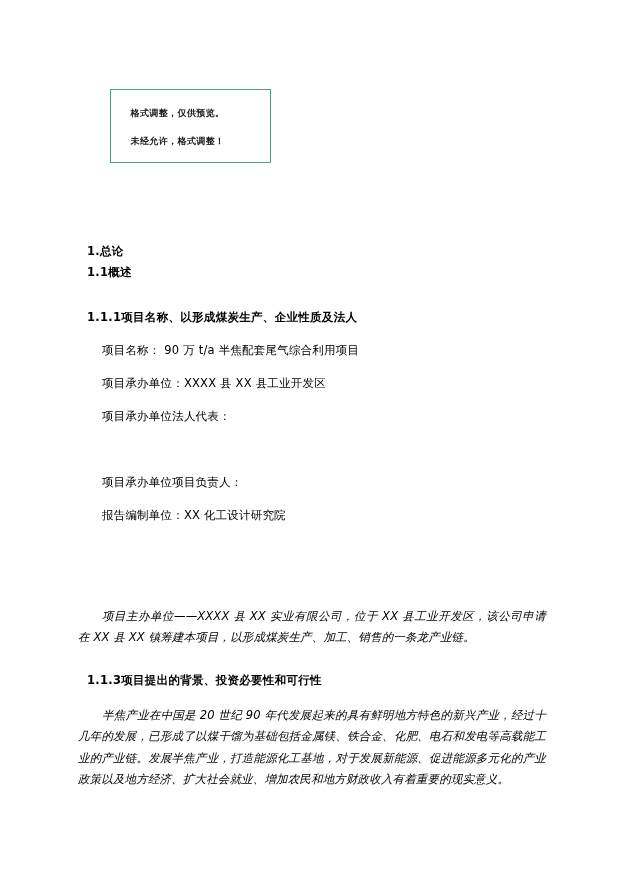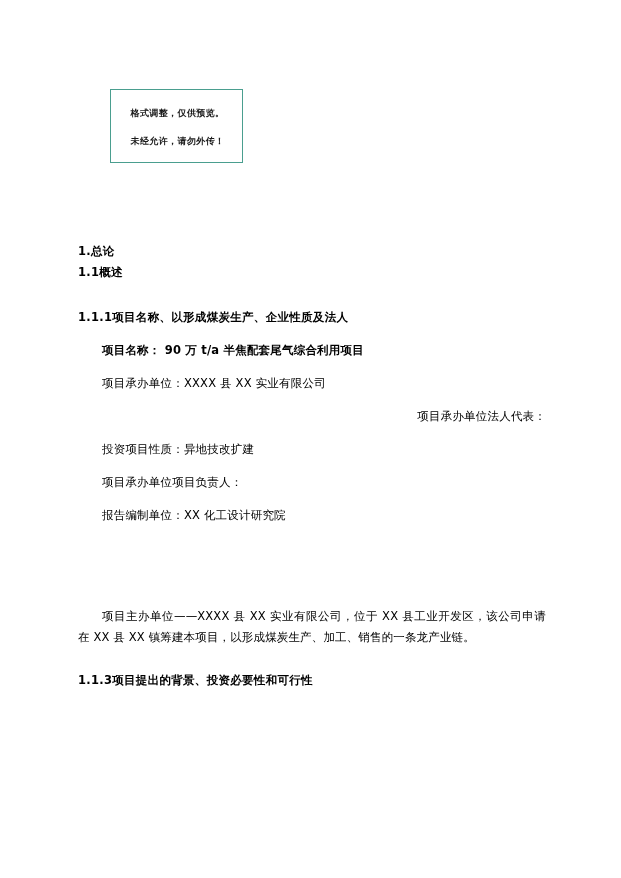--- a/index.html
+++ b/index.html
@@ -22,21 +22,21 @@
     width: 621px;
     height: 878px;
     background: #ffffff;
   }
 
   
   .notice-box {
     position: absolute;
     left: 110px;
     top: 89px;
-    width: 133px;
+    width: 161px;
     height: 74px;
     border: 1px solid #4a9e8f;
     box-sizing: border-box;
     background: #ffffff;
   }
   .notice-line {
     position: absolute;
     left: 0;
     width: 133px;
     text-align: center;
@@ -52,56 +52,58 @@
   .blk {
     position: absolute;
     left: 78px;
     font-size: 11.5px;
     line-height: 1.55;
     color: #000;
   }
   .heading {
     font-weight: bold;
     letter-spacing: 0.3px;
+    margin-left: 9px;
   }
   .para {
     text-indent: 24px;
     letter-spacing: 0.2px;
     width: 468px;
   }
   .multi {
     text-indent: 24px;
     text-align: justify;
     line-height: 1.85;
     letter-spacing: 0.15px;
     width: 468px;
+    font-style: italic;
   }
 </style>
 </head>
 <body>
 
 <div class="page">
 
   <div class="notice-box">
     <div class="notice-line l1">格式调整，仅供预览。</div>
-    <div class="notice-line l2">未经允许，请勿外传！</div>
+    <div class="notice-line l2">未经允许，格式调整！</div>
   </div>
 
   <div class="blk heading" style="top:243px;">1.总论</div>
 
   <div class="blk heading" style="top:264px;">1.1概述</div>
 
   <div class="blk heading" style="top:309px;">1.1.1项目名称、以形成煤炭生产、企业性质及法人</div>
 
-  <div class="blk para" style="top:342px;font-weight:bold;">项目名称：  90 万 t/a 半焦配套尾气综合利用项目</div>
-  <div class="blk para" style="top:375px;">项目承办单位：XXXX 县 XX 实业有限公司</div>
-  <div class="blk para" style="top:408px;text-align:right;">项目承办单位法人代表：</div>
-  <div class="blk para" style="top:441px;">投资项目性质：异地技改扩建</div>
+  <div class="blk para" style="top:342px;">项目名称：  90 万 t/a 半焦配套尾气综合利用项目</div>
+  <div class="blk para" style="top:375px;">项目承办单位：XXXX 县 XX 县工业开发区</div>
+  <div class="blk para" style="top:408px;">项目承办单位法人代表：</div>
   <div class="blk para" style="top:474px;">项目承办单位项目负责人：</div>
   <div class="blk para" style="top:507px;">报告编制单位：XX 化工设计研究院</div>
 
 
   <div class="blk multi" style="top:606px;">项目主办单位——XXXX 县 XX 实业有限公司，位于 XX 县工业开发区，该公司申请在 XX 县 XX 镇筹建本项目，以形成煤炭生产、加工、销售的一条龙产业链。</div>
 
   <div class="blk heading" style="top:672px;text-align:right;">1.1.3项目提出的背景、投资必要性和可行性</div>
 
+  <div class="blk multi" style="top:705px;">半焦产业在中国是 20 世纪 90 年代发展起来的具有鲜明地方特色的新兴产业，经过十几年的发展，已形成了以煤干馏为基础包括金属镁、铁合金、化肥、电石和发电等高载能工业的产业链。发展半焦产业，打造能源化工基地，对于发展新能源、促进能源多元化的产业政策以及地方经济、扩大社会就业、增加农民和地方财政收入有着重要的现实意义。</div>
 
 </div>
 
 </body></html>

